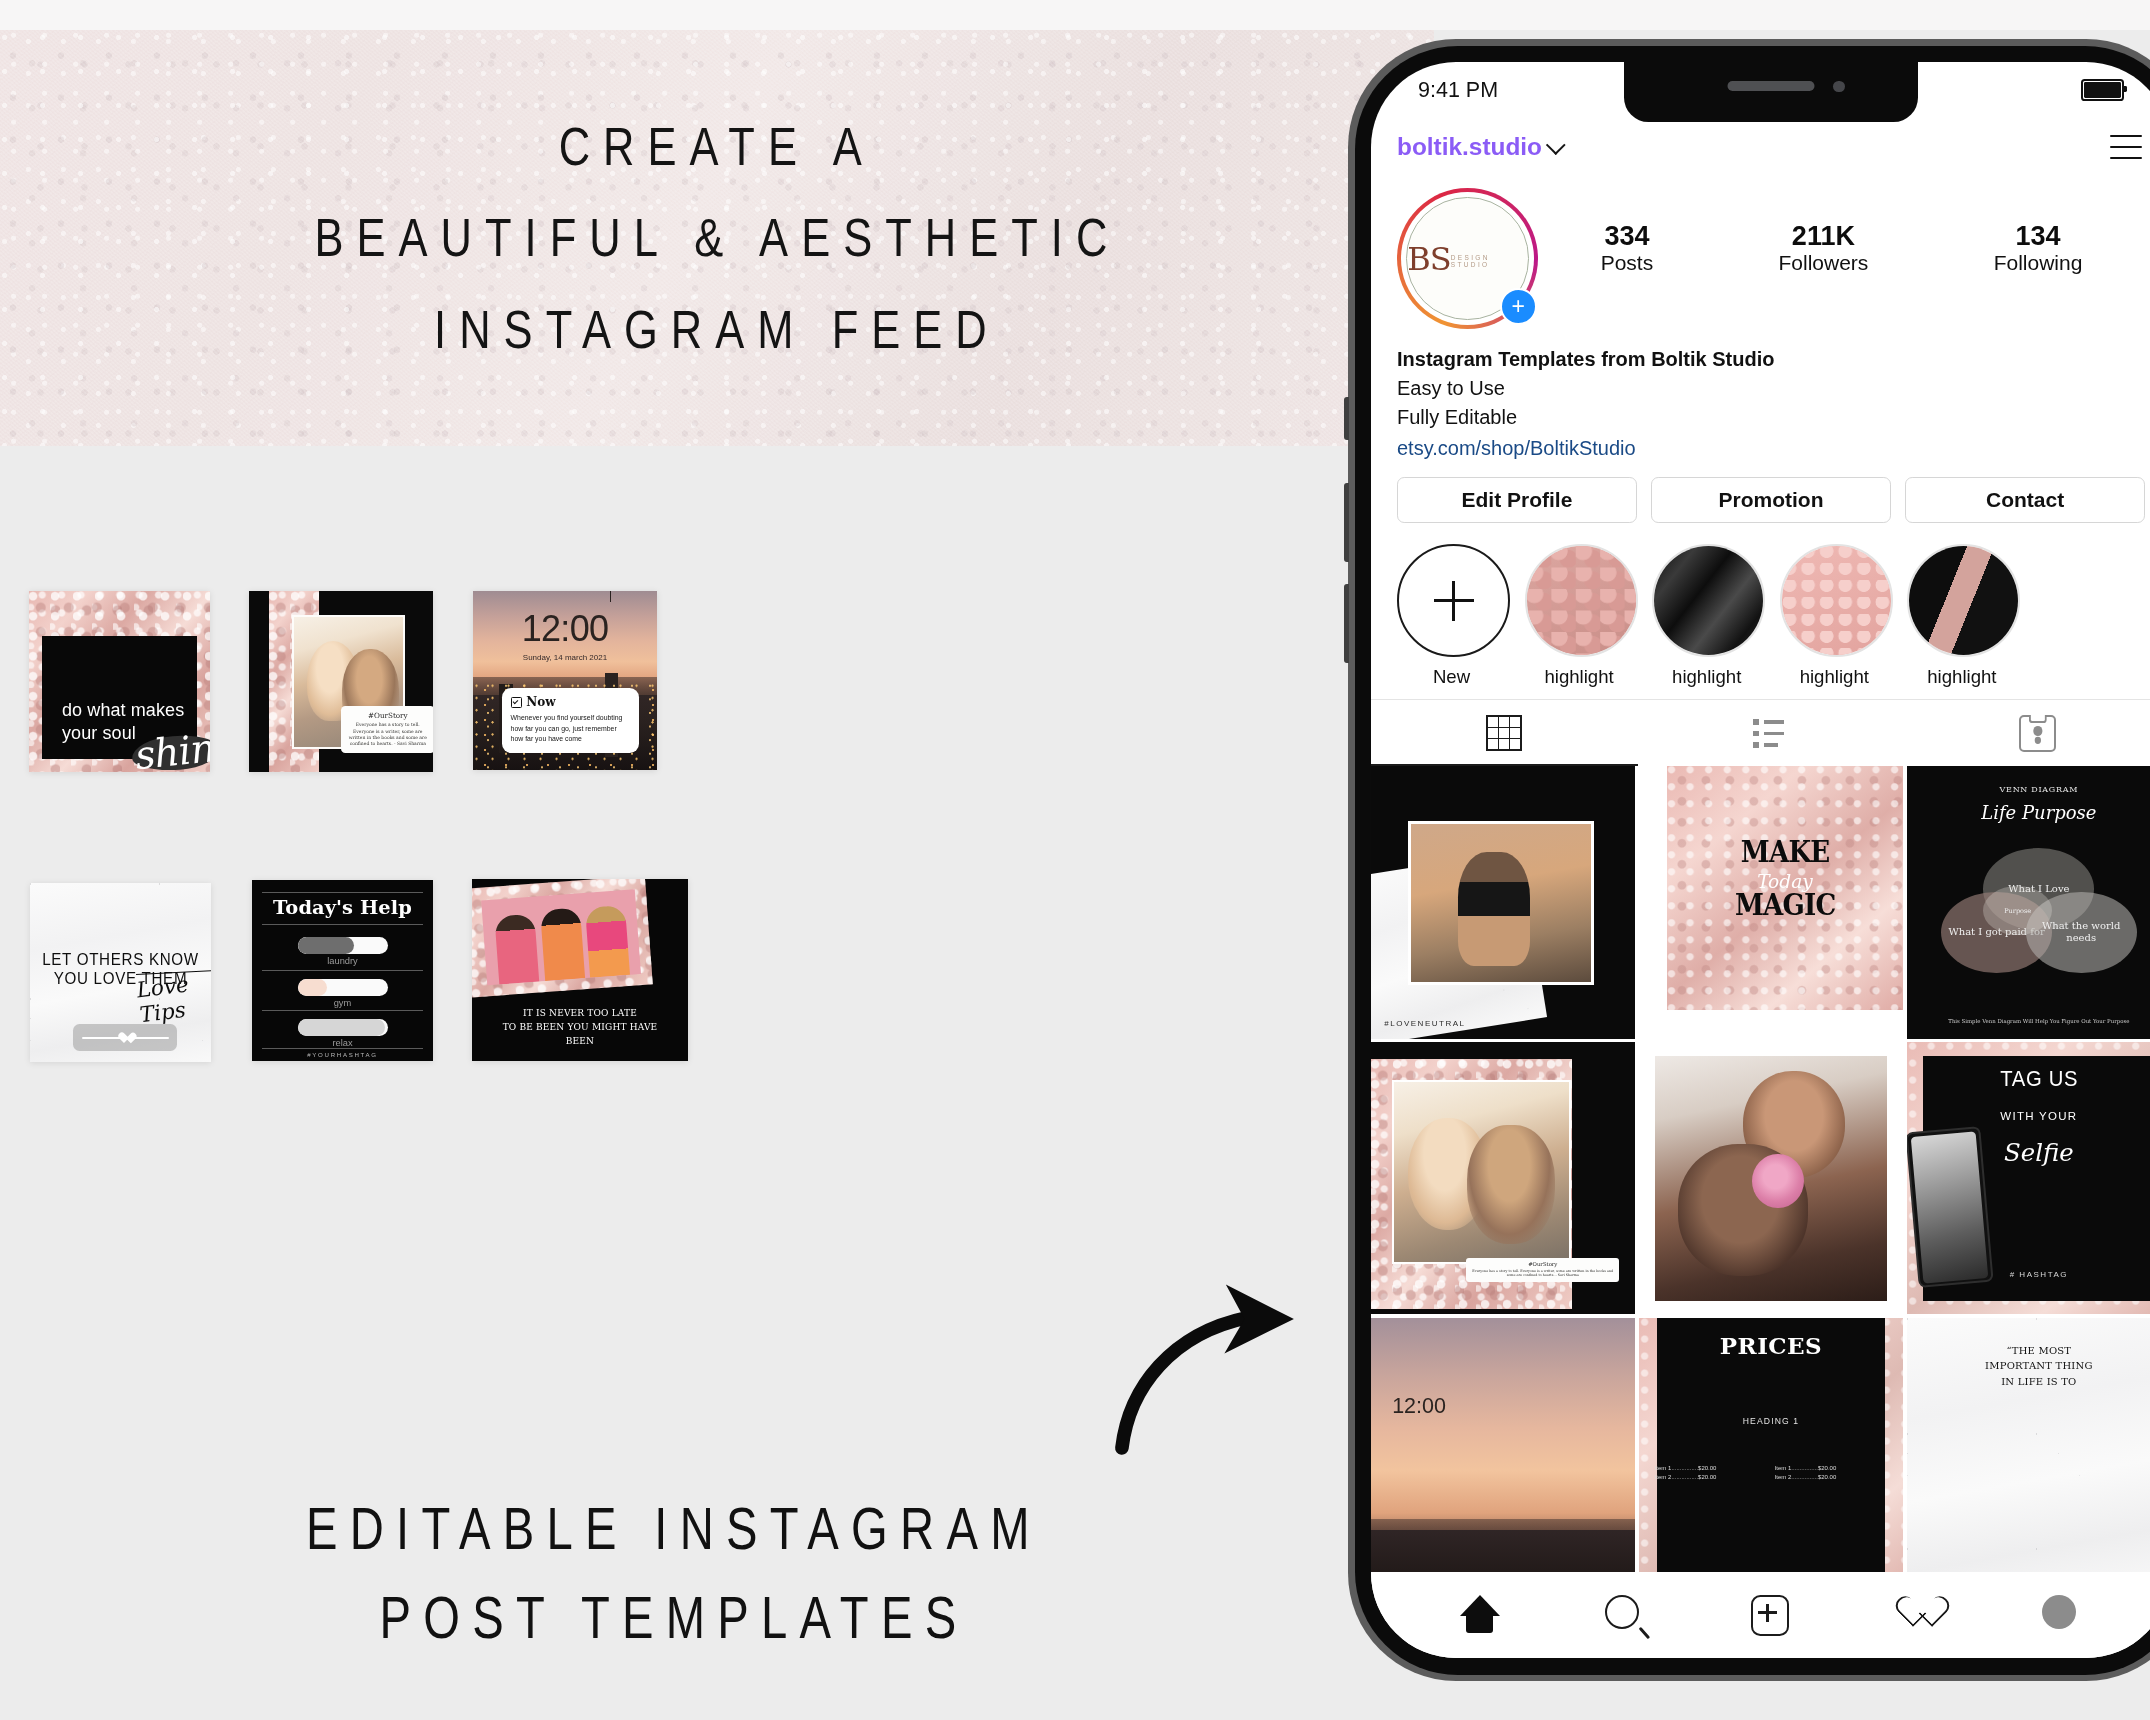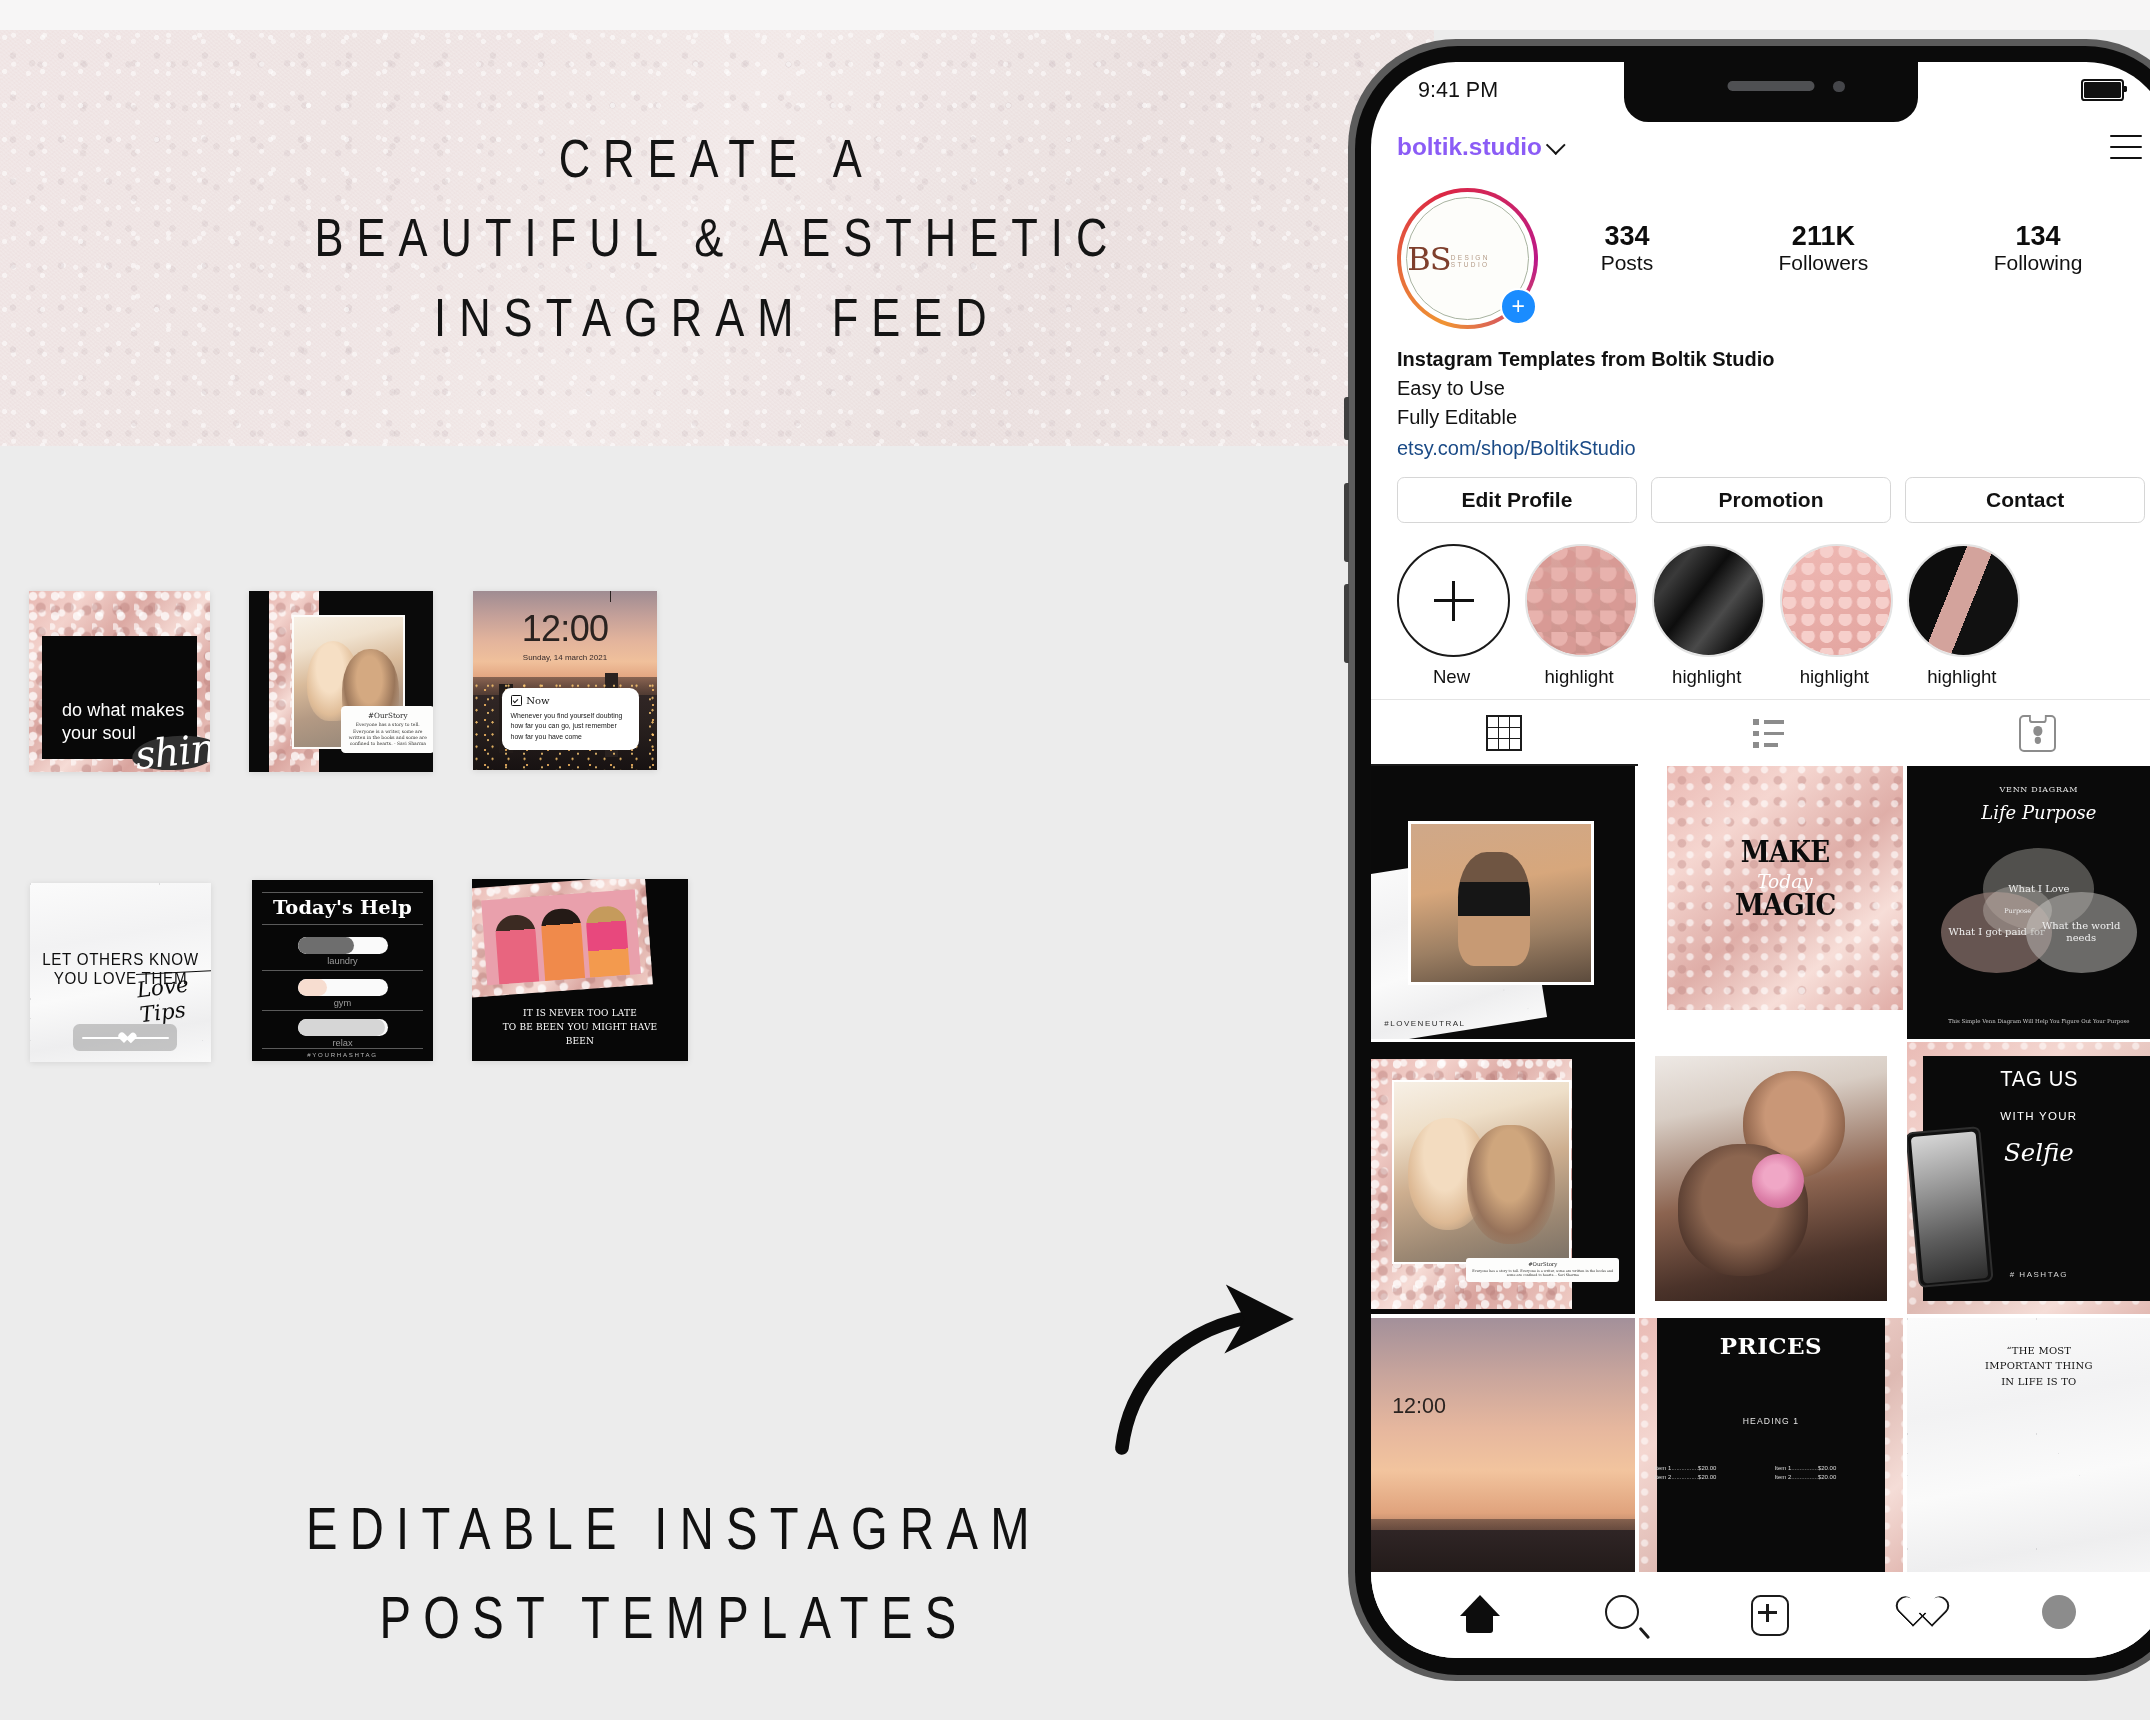--- a/index.html
+++ b/index.html
@@ -26,21 +26,21 @@
     background-size:38px 34px,48px 42px,31px 29px,51px 45px,35px 32px,44px 41px,100% 100%;
   }
   .banner::after{
     content:"";position:absolute;inset:0;
     background:
       repeating-linear-gradient(41deg, rgba(255,255,255,.16) 0 1.4px, rgba(190,175,178,.10) 1.4px 2.9px),
       repeating-linear-gradient(-37deg, rgba(255,255,255,.13) 0 2.2px, rgba(195,180,183,.09) 2.2px 3.6px);
     opacity:.85;mix-blend-mode:overlay;
   }
   .banner-inner{position:absolute;inset:0;z-index:3;display:flex;flex-direction:column;
-    align-items:center;justify-content:center;gap:4px;}
+    align-items:center;justify-content:center;gap:16px;}
   .hl{
     font-family:"Liberation Sans", sans-serif;
     color:#141414;font-weight:400;
     letter-spacing:.30em;
     text-align:center;white-space:nowrap;
     transform:scaleX(.82);
   }
   .hl1{font-size:53px;line-height:1.42;}
   .hl2{font-size:53px;line-height:1.42;}
   .hl3{font-size:53px;line-height:1.42;}
@@ -109,21 +109,21 @@
       radial-gradient(circle at 84% 64%, rgba(255,205,120,.8) 0 0.9px, transparent 1.4px);
     background-size:16px 12.2px,21px 15px,18px 13.6px;}
   .c3 .clock{position:absolute;left:0;right:0;top:17px;text-align:center;
      font-size:36px;color:#2a2320;font-weight:300;letter-spacing:-.02em;font-family:"Liberation Sans",sans-serif;}
   .c3 .date{position:absolute;left:0;right:0;top:62px;text-align:center;font-size:8px;color:#35292a;}
   .c3 .notif{position:absolute;left:29px;top:97px;width:120px;background:#fff;border-radius:9.3px;padding:7.2px 8.6px 8.6px;}
   .c3 .notif .row{display:flex;align-items:center;gap:4.3px;margin-bottom:4.3px;}
   .c3 .notif .ico{width:9.3px;height:9.3px;border:1.1px solid #121212;border-radius:1.4px;position:relative;}
   .c3 .notif .ico::after{content:"";position:absolute;left:1.8px;top:2.6px;width:3.6px;height:1.9px;
      border-left:1.1px solid #121212;border-bottom:1.1px solid #121212;transform:rotate(-45deg);}
-  .c3 .notif .nm{font-family:"DejaVu Serif",serif;font-weight:400;font-size:10px;color:#111;}
+  .c3 .notif .nm{font-family:"DejaVu Serif",serif;font-weight:700;font-size:12px;color:#111;}
   .c3 .notif .bd{font-size:6.9px;line-height:1.5;color:#151515;}
 
   
   .marble{
     background:
       linear-gradient(104deg, rgba(155,155,158,.30) 0 0.9px, transparent 0.9px 9%),
       linear-gradient(64deg, rgba(150,150,154,.24) 0 0.7px, transparent 0.7px 14%),
       linear-gradient(142deg, rgba(160,160,163,.22) 0 0.7px, transparent 0.7px 11%),
       linear-gradient(22deg, rgba(145,145,150,.18) 0 0.7px, transparent 0.7px 17%),
       linear-gradient(170deg,#fbfbfb 0%,#f2f2f3 32%,#fafafa 58%,#eeeeef 80%,#f9f9f9 100%);

